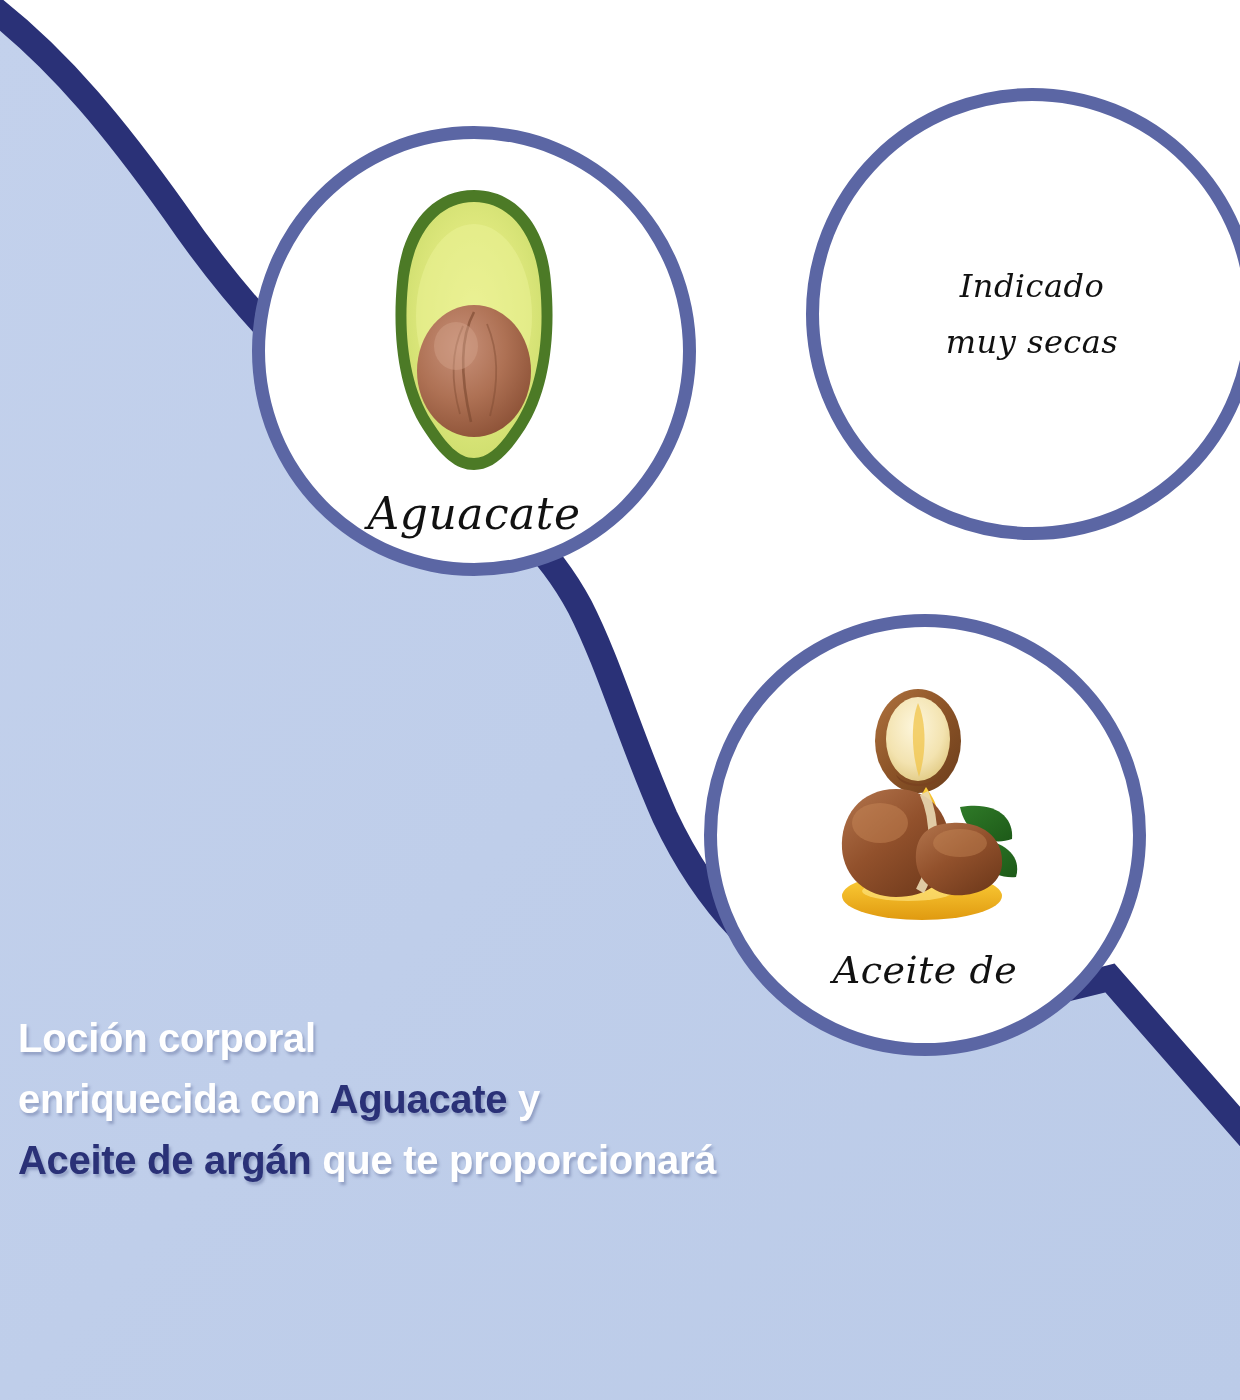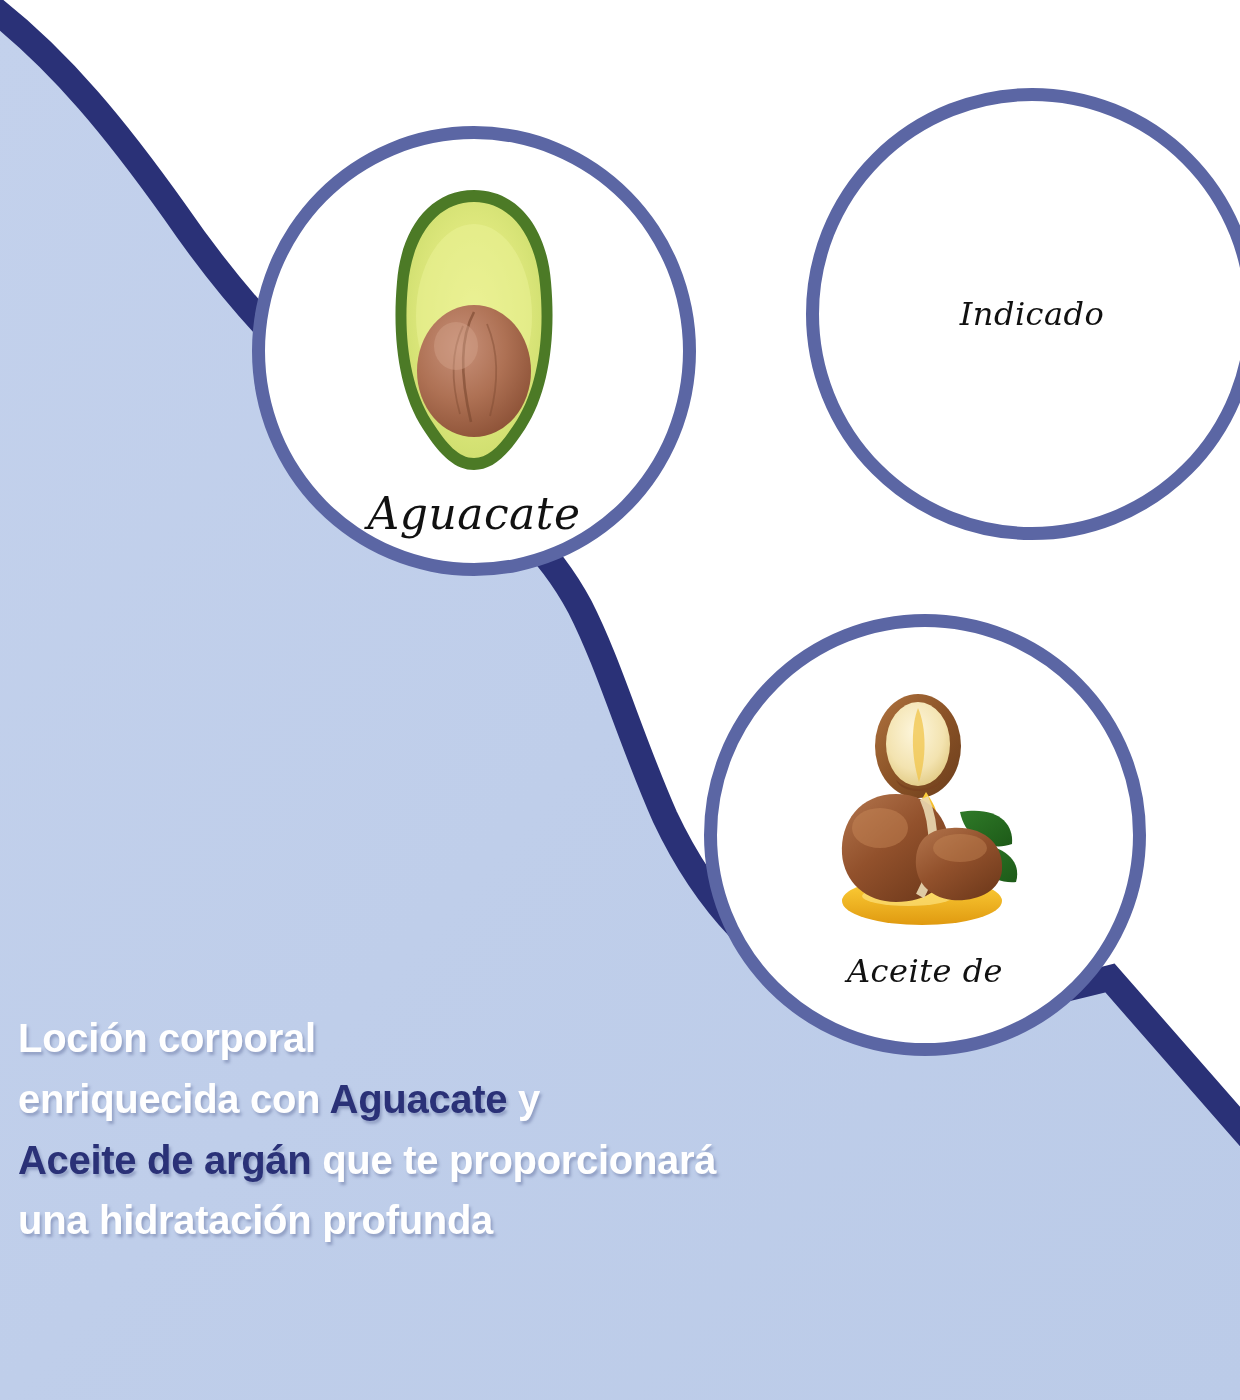--- a/index.html
+++ b/index.html
@@ -37,21 +37,21 @@
   
   .script{
     font-family:"DejaVu Serif", serif;
     font-style:italic;
     color:#111111;
     text-align:center;
     line-height:1.45;
     letter-spacing:.5px;
   }
   #label-aguacate{font-size:44px;margin-top:6px;}
-  #label-argan{font-size:32px;margin-top:4px;}
+  #label-argan{font-size:38px;margin-top:4px;}
   #claim-text{font-size:32px;line-height:1.75;}
   #claim-text div{white-space:nowrap;}
 
   
   .art{position:relative;}
   #avocado-art{width:230px;height:290px;margin-top:30px;}
   #argan-art{width:250px;height:250px;margin-top:18px;}
 
   
   #headline{
@@ -144,20 +144,21 @@
       </div>
 
       <div class="script" id="label-aguacate">Aguacate</div>
     </div>
   </div>
 
   <div class="circle ring-light" id="circle-claim">
     <div class="circle-inner">
       <div class="script" id="claim-text">
         <div>Indicado</div>
+        <div>muy secas</div>
       </div>
     </div>
   </div>
 
   <div class="circle ring-light" id="circle-argan">
     <div class="circle-inner">
 
       <div class="art" id="argan-art">
         <svg viewBox="0 0 250 250" width="250" height="250">
           <defs>
@@ -219,16 +220,15 @@
       <div class="script" id="label-argan">
         <div>Aceite de</div>
       </div>
     </div>
   </div>
 
   <div id="headline">
       <span class="ln"><span>Loción corporal</span></span>
       <span class="ln"><span>enriquecida con </span><span class="hl">Aguacate</span><span> y</span></span>
       <span class="ln"><span class="hl">Aceite de argán</span><span> que te proporcionará</span></span>
-      <span class="ln"><span>una hidratación profunda</span></span>
     </div>
 
 </div>
 
 </body></html>

